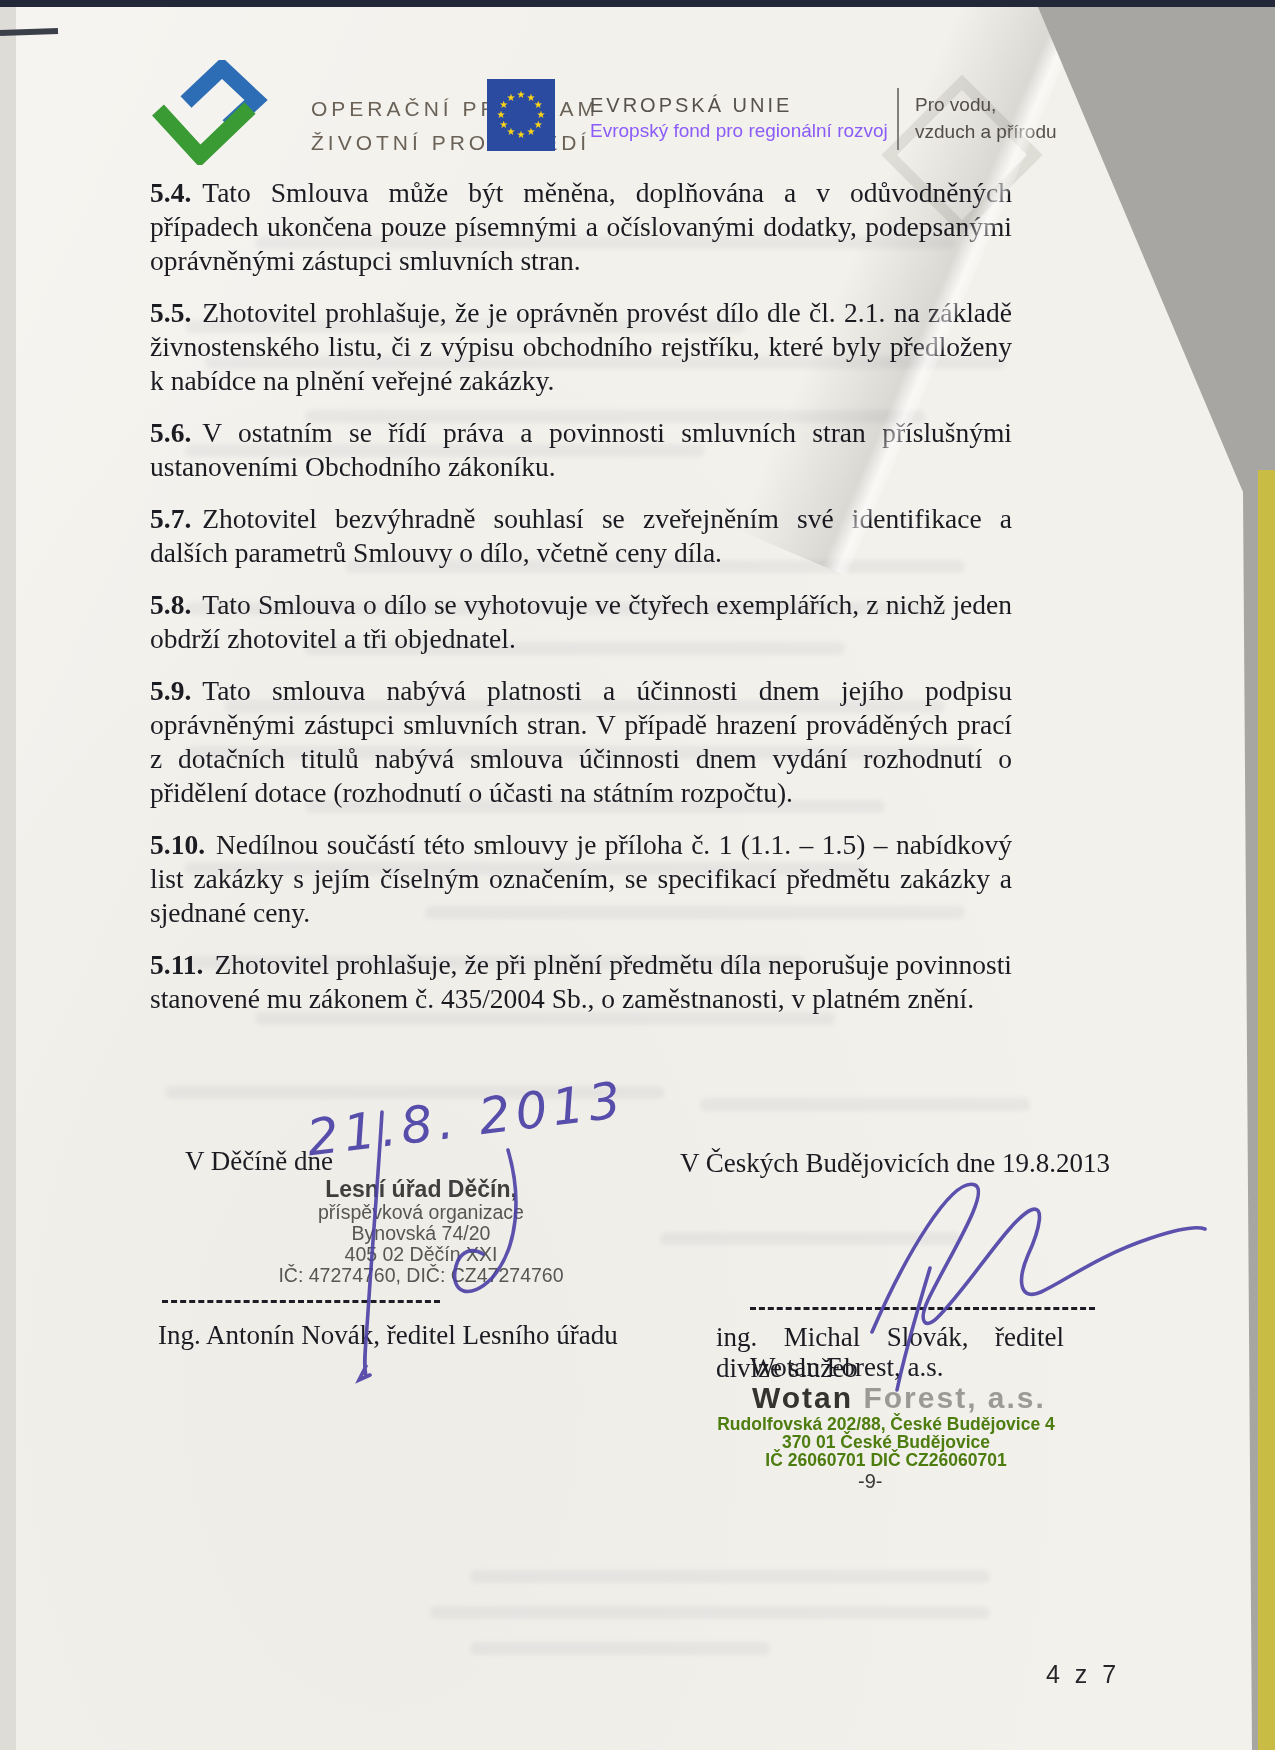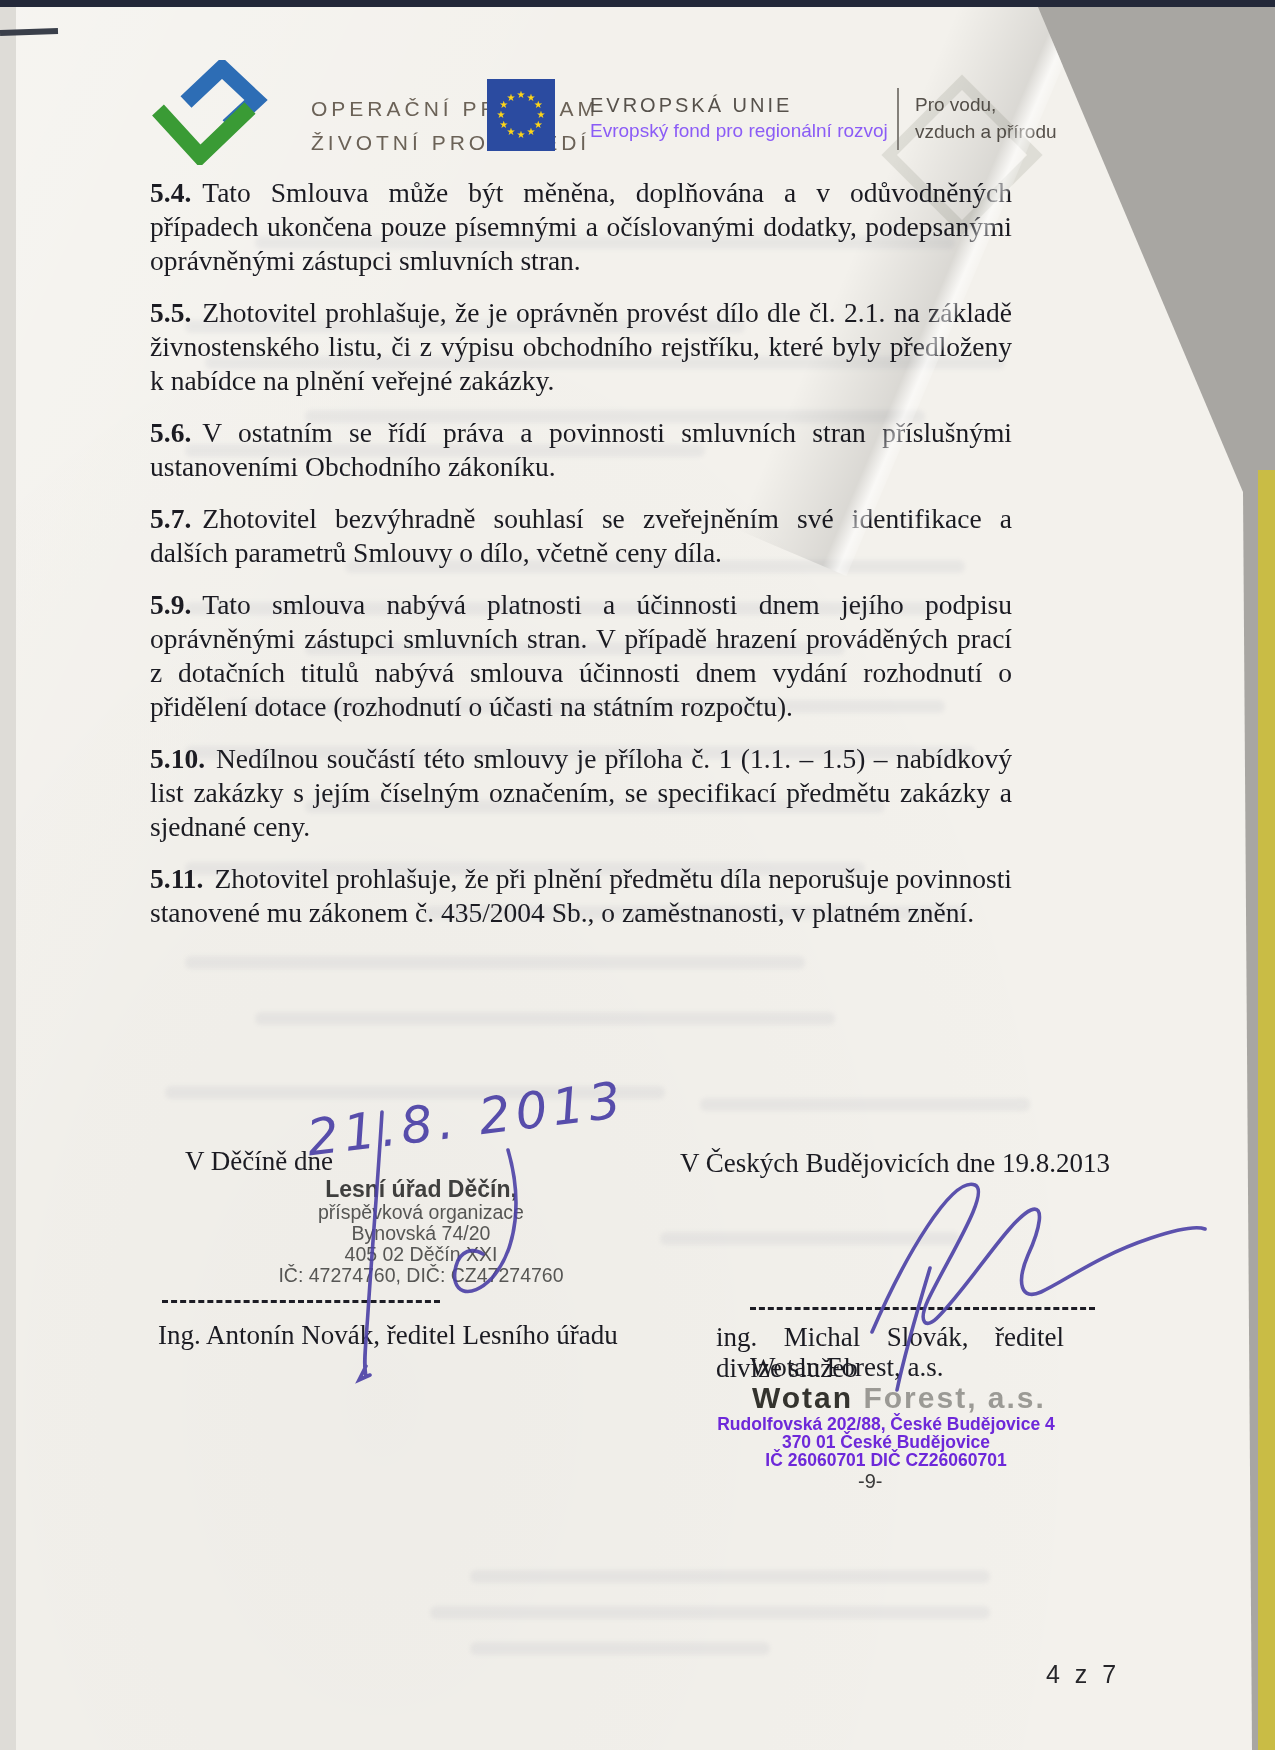--- a/index.html
+++ b/index.html
@@ -46,21 +46,21 @@
      font-family:"Liberation Sans",sans-serif;color:#565654;}
   .stamp-lesni .l1{font-size:23px;font-weight:bold;color:#3f3f3e;line-height:26px;}
   .stamp-lesni .ln{font-size:19.5px;line-height:21px;}
   .dash{position:absolute;border-top:3px dashed #1c1c24;}
   .dash-left{left:162px;top:1300px;width:278px;}
   .dash-right{left:750px;top:1307px;width:345px;}
   .wotan-logo{position:absolute;left:752px;top:1381px;font-family:"Liberation Sans",sans-serif;
      font-weight:bold;font-size:30px;letter-spacing:2px;color:#34332e;}
   .wotan-logo .fade{opacity:.45;}
   .stamp-wotan{position:absolute;left:700px;top:1415px;width:372px;text-align:center;
-     font-family:"Liberation Sans",sans-serif;font-weight:bold;color:#6d28d9;}
+     font-family:"Liberation Sans",sans-serif;font-weight:bold;color:#4d7c0f;}
   .stamp-wotan .ln{font-size:17.5px;line-height:18px;}
   .page-stamp-num{position:absolute;left:858px;top:1470px;font-family:"Liberation Sans",sans-serif;
      font-size:20px;color:#3a3a3a;}
   .page-indicator{position:absolute;left:1046px;top:1660px;font-family:"Liberation Sans",sans-serif;
      font-size:25px;letter-spacing:4px;color:#26262a;}
 </style>
 </head>
 <body>
 
 <div class="scan">
@@ -124,20 +124,21 @@
     <div class="hdr eu-sub">Evropský fond pro regionální rozvoj</div>
     <div class="hdr-divider"></div>
     <div class="hdr tag1">Pro vodu,</div>
     <div class="hdr tag2">vzduch a přírodu</div>
 
     <div class="clauses" id="clause-list">
         <p class="clause"><b>5.4.</b>Tato Smlouva může být měněna, doplňována a v odůvodněných případech ukončena pouze písemnými a očíslovanými dodatky, podepsanými oprávněnými zástupci smluvních stran.</p>
         <p class="clause"><b>5.5.</b>Zhotovitel prohlašuje, že je oprávněn provést dílo dle čl. 2.1. na základě živnostenského listu, či z výpisu obchodního rejstříku, které byly předloženy k nabídce na plnění veřejné zakázky.</p>
         <p class="clause"><b>5.6.</b>V ostatním se řídí práva a povinnosti smluvních stran příslušnými ustanoveními Obchodního zákoníku.</p>
         <p class="clause"><b>5.7.</b>Zhotovitel bezvýhradně souhlasí se zveřejněním své identifikace a dalších parametrů Smlouvy o dílo, včetně ceny díla.</p>
+        <p class="clause"><b>5.8.</b>Tato Smlouva o dílo se vyhotovuje ve čtyřech exemplářích, z nichž jeden obdrží zhotovitel a tři objednatel.</p>
         <p class="clause"><b>5.9.</b>Tato smlouva nabývá platnosti a účinnosti dnem jejího podpisu oprávněnými zástupci smluvních stran. V případě hrazení prováděných prací z dotačních titulů nabývá smlouva účinnosti dnem vydání rozhodnutí o přidělení dotace (rozhodnutí o účasti na státním rozpočtu).</p>
         <p class="clause"><b>5.10.</b>Nedílnou součástí této smlouvy je příloha č. 1 (1.1. – 1.5) – nabídkový list zakázky s jejím číselným označením, se specifikací předmětu zakázky a sjednané ceny.</p>
         <p class="clause"><b>5.11.</b>Zhotovitel prohlašuje, že při plnění předmětu díla neporušuje povinnosti stanovené mu zákonem č. 435/2004 Sb., o zaměstnanosti, v platném znění.</p>
       </div>
 
     <div class="ser" style="left:165px;top:1146px;margin-left:20px;">V Děčíně dne</div>
     <div class="hand-date">21.8. 2013</div>
 
     <div class="stamp-lesni">
       <div class="l1">Lesní úřad Děčín,</div>

